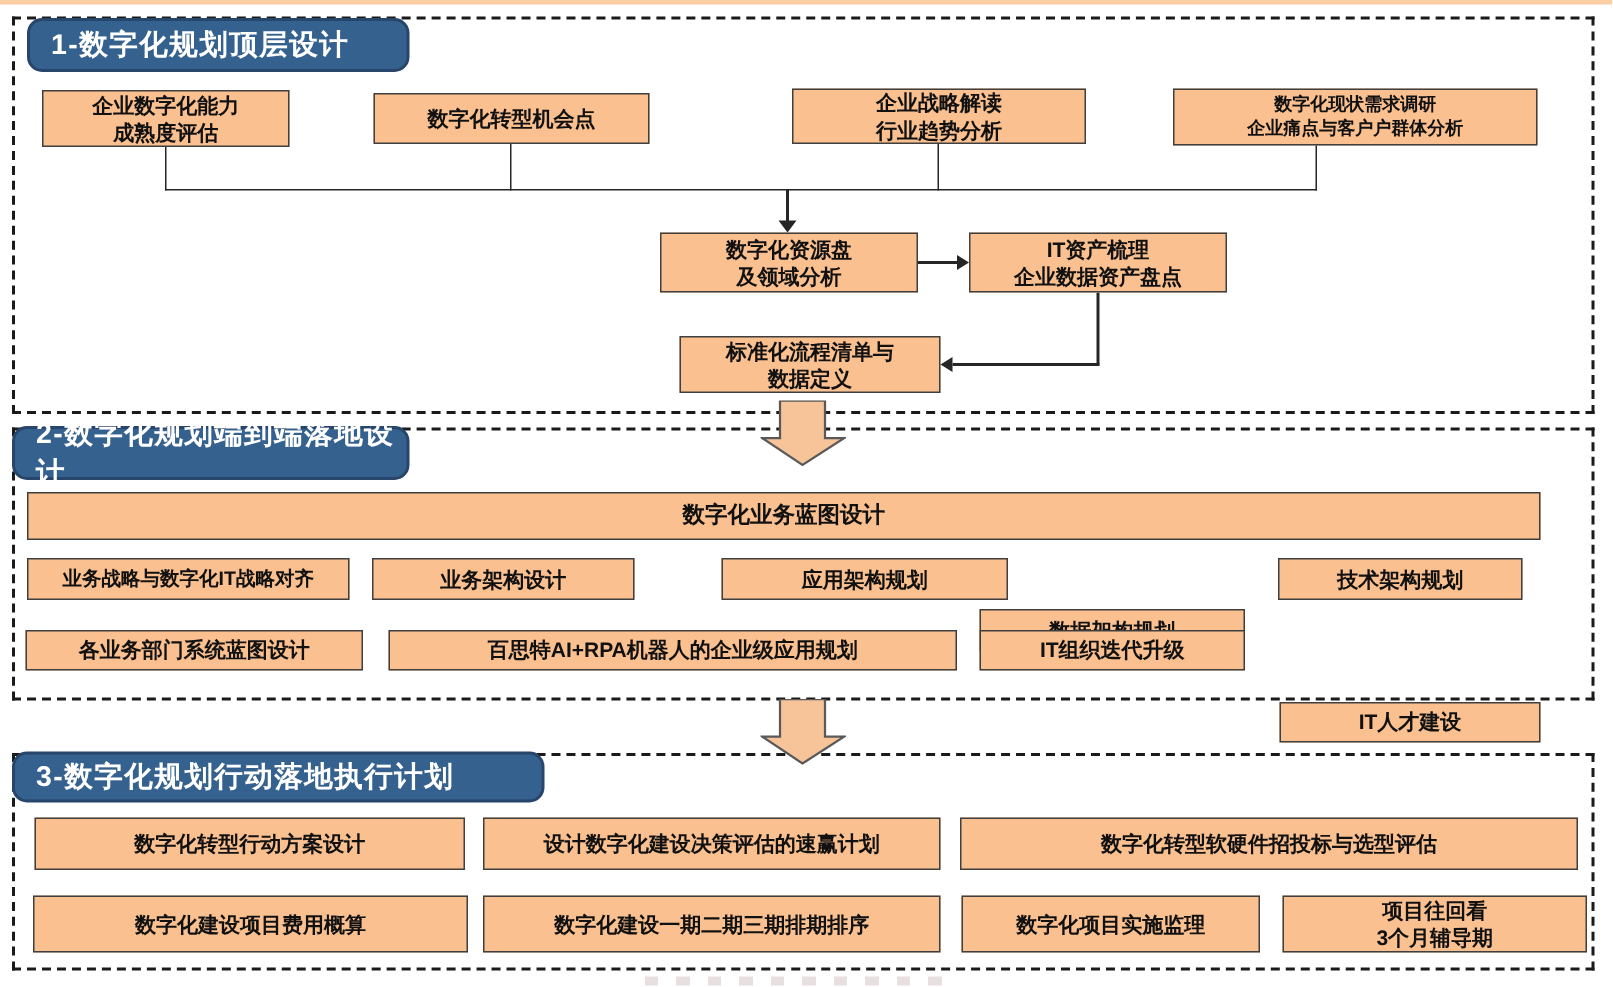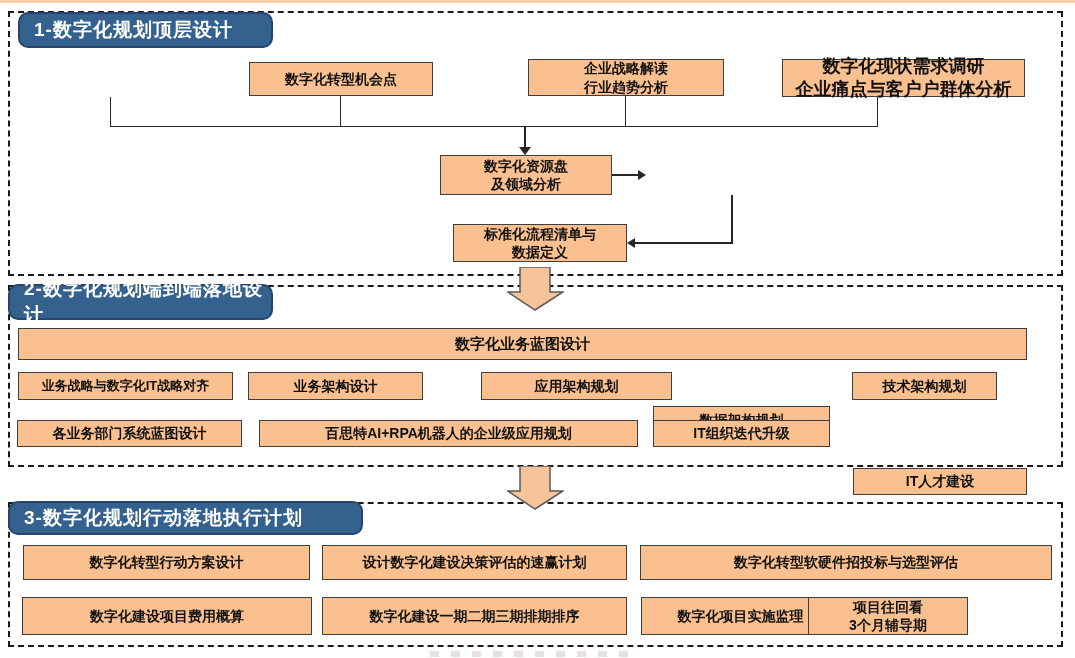--- a/index.html
+++ b/index.html
@@ -33,77 +33,81 @@
 </head>
 <body>
 
 <div class="canvas">
 
   <div class="abs topstrip" style="left:0;top:0;width:1075px;height:3px;"></div>
 
   <div class="abs dashpanel" style="left:8px;top:11px;width:1055px;height:265px;"></div>
   <div class="abs sectitle" style="left:18px;top:12px;width:255px;height:36px;">1-数字化规划顶层设计</div>
 
+  <div class="abs obox" style="left:28px;top:60px;width:165px;height:38px;">企业数字化能力
+成熟度评估</div>
   <div class="abs obox" style="left:249px;top:62px;width:184px;height:34px;">数字化转型机会点</div>
   <div class="abs obox" style="left:528px;top:59px;width:196px;height:37px;">企业战略解读
 行业趋势分析</div>
-  <div class="abs obox" style="left:782px;top:59px;width:243px;height:38px;font-size:18px;">数字化现状需求调研
+  <div class="abs obox" style="left:782px;top:59px;width:243px;height:38px;font-size:12px;">数字化现状需求调研
 企业痛点与客户户群体分析</div>
 
   <div class="abs line" style="left:110px;top:97px;width:1px;height:30px;"></div>
   <div class="abs line" style="left:340px;top:96px;width:1px;height:31px;"></div>
   <div class="abs line" style="left:625px;top:95px;width:1px;height:32px;"></div>
   <div class="abs line" style="left:877px;top:96px;width:1px;height:31px;"></div>
   <div class="abs line" style="left:110px;top:126px;width:768px;height:1px;"></div>
   <div class="abs line" style="left:524px;top:126px;width:2px;height:22px;"></div>
   <div class="abs arrow-down" style="left:519px;top:147px;"></div>
 
   <div class="abs obox" style="left:440px;top:155px;width:172px;height:40px;">数字化资源盘
 及领域分析</div>
   <div class="abs line" style="left:612px;top:174px;width:27px;height:2px;"></div>
   <div class="abs arrow-right" style="left:638px;top:170px;"></div>
+  <div class="abs obox" style="left:646px;top:155px;width:172px;height:40px;">IT资产梳理
+企业数据资产盘点</div>
 
   <div class="abs line" style="left:731px;top:195px;width:2px;height:48px;"></div>
   <div class="abs line" style="left:635px;top:242px;width:98px;height:2px;"></div>
   <div class="abs arrow-left" style="left:627px;top:238px;"></div>
   <div class="abs obox" style="left:453px;top:224px;width:174px;height:38px;">标准化流程清单与
 数据定义</div>
 
   <svg class="abs bigarrow" style="left:507px;top:267px;" width="57" height="44" viewBox="0 0 57 44">
     <polygon points="13,0 43,0 43,25 56,25 28,43 1,25 13,25" fill="#F7C499" stroke="#595959" stroke-width="1.5"></polygon>
   </svg>
 
   <div class="abs dashpanel" style="left:8px;top:285px;width:1055px;height:182px;"></div>
   <div class="abs sectitle" style="left:8px;top:284px;width:265px;height:36px;">2-数字化规划端到端落地设计</div>
 
   <div class="abs obox" style="left:18px;top:328px;width:1009px;height:32px;font-size:15px;">数字化业务蓝图设计</div>
 
   <div class="abs obox" style="left:18px;top:372px;width:215px;height:28px;font-size:13px;">业务战略与数字化IT战略对齐</div>
   <div class="abs obox" style="left:248px;top:372px;width:175px;height:28px;">业务架构设计</div>
   <div class="abs obox" style="left:437px;top:372px;width:191px;height:28px;margin-left:44px;">应用架构规划</div>
   <div class="abs obox" style="left:653px;top:372px;width:177px;height:28px;margin-top:34px;">数据架构规划</div>
-  <div class="abs obox" style="left:852px;top:372px;width:145px;height:28px;">技术架构规划</div>
+  <div class="abs obox" style="left:852px;top:372px;width:163px;height:28px;">技术架构规划</div>
 
   <div class="abs obox" style="left:17px;top:420px;width:225px;height:27px;">各业务部门系统蓝图设计</div>
   <div class="abs obox" style="left:249px;top:420px;width:379px;height:27px;margin-left:10px;">百思特AI+RPA机器人的企业级应用规划</div>
   <div class="abs obox" style="left:653px;top:420px;width:177px;height:27px;">IT组织迭代升级</div>
   <div class="abs obox" style="left:853px;top:420px;width:174px;height:27px;margin-top:48px;">IT人才建设</div>
 
   <svg class="abs bigarrow" style="left:507px;top:466px;" width="57" height="44" viewBox="0 0 57 44">
     <polygon points="13,0 43,0 43,25 56,25 28,43 1,25 13,25" fill="#F7C499" stroke="#595959" stroke-width="1.5"></polygon>
   </svg>
 
   <div class="abs dashpanel" style="left:8px;top:502px;width:1055px;height:145px;"></div>
   <div class="abs sectitle" style="left:8px;top:501px;width:355px;height:34px;">3-数字化规划行动落地执行计划</div>
 
   <div class="abs obox" style="left:23px;top:545px;width:287px;height:35px;">数字化转型行动方案设计</div>
   <div class="abs obox" style="left:322px;top:545px;width:305px;height:35px;">设计数字化建设决策评估的速赢计划</div>
   <div class="abs obox" style="left:640px;top:545px;width:412px;height:35px;">数字化转型软硬件招投标与选型评估</div>
 
   <div class="abs obox" style="left:22px;top:597px;width:290px;height:38px;">数字化建设项目费用概算</div>
   <div class="abs obox" style="left:322px;top:597px;width:305px;height:38px;">数字化建设一期二期三期排期排序</div>
   <div class="abs obox" style="left:641px;top:597px;width:199px;height:38px;">数字化项目实施监理</div>
-  <div class="abs obox" style="left:808px;top:597px;width:160px;height:38px;">项目往回看
+  <div class="abs obox" style="left:855px;top:597px;width:203px;height:38px;">项目往回看
 3个月辅导期</div>
 
   <div class="abs watermark" style="left:430px;top:651px;width:210px;height:6px;"></div>
 
 </div>
 
 </body></html>

